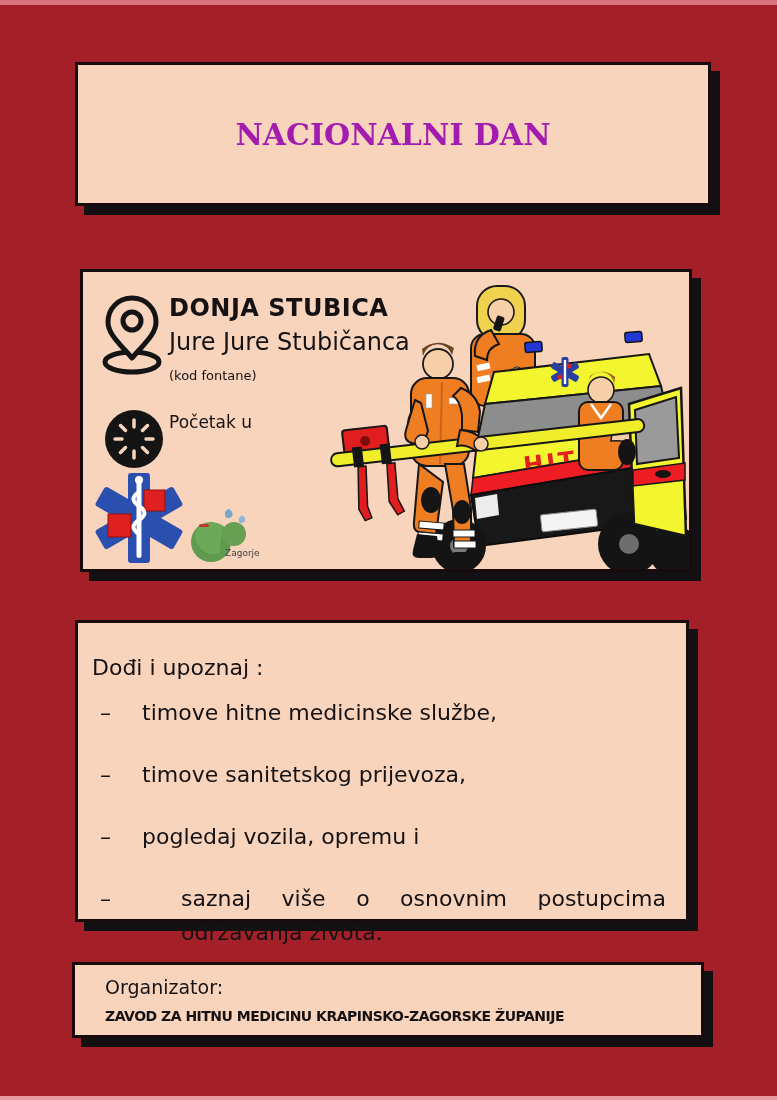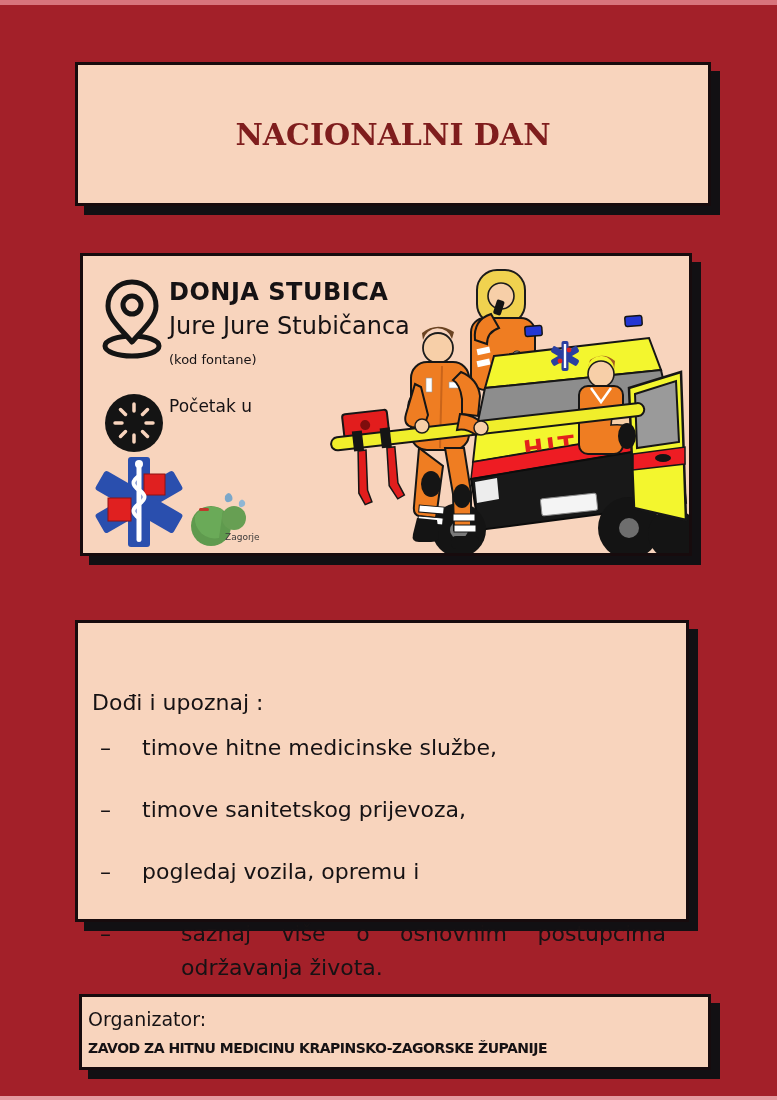--- a/index.html
+++ b/index.html
@@ -18,47 +18,47 @@
     border:3px solid #170b0d;
     box-shadow:9px 9px 0 0 #121013;
     box-sizing:border-box;
   }
 
   
   #title-box{left:75px;top:62px;width:636px;height:144px;
     display:flex;flex-direction:column;justify-content:center;align-items:center;text-align:center;}
   .title-line{
     font-family:"DejaVu Serif", "Liberation Serif", serif;
-    font-weight:bold;font-size:30px;line-height:45px;color:#7f1d1d;letter-spacing:0px;white-space:nowrap;}
-
-  
-  #info-box{left:80px;top:253px;width:612px;height:303px;overflow:hidden;}
+    font-weight:bold;font-size:30px;line-height:45px;color:#a21caf;letter-spacing:0px;white-space:nowrap;}
+
+  
+  #info-box{left:80px;top:269px;width:612px;height:303px;overflow:hidden;}
   #info-box .abs{position:absolute;}
   .loc-name{left:86px;top:22px;font-size:24px;font-weight:bold;letter-spacing:0.5px;white-space:nowrap;}
   .loc-detail{left:86px;top:56px;font-size:24px;white-space:nowrap;}
   .loc-note{left:86px;top:96px;font-size:13px;white-space:nowrap;}
   .time-label{left:86px;top:140px;font-size:17px;white-space:nowrap;}
   .time-value{left:86px;top:168px;font-size:26px;font-weight:bold;white-space:nowrap;}
   #pin-icon{left:16px;top:20px;}
   #clock-icon{left:20px;top:136px;}
   #star-logo{left:8px;top:196px;}
   #zagorje-logo{left:104px;top:226px;}
   #scene{left:246px;top:0;}
 
   
-  #invite-box{left:75px;top:620px;width:614px;height:302px;padding:64px 20px 0 14px;}
+  #invite-box{left:75px;top:620px;width:614px;height:302px;padding:29px 20px 0 14px;}
   .invite-heading{font-size:22px;line-height:32px;margin:0 0 12px 0;}
   ul.invite-list{list-style:none;margin:0;padding:0;}
   .invite-item{display:flex;font-size:22px;line-height:34px;margin-bottom:28px;}
   .invite-dash{width:42px;flex:none;padding-left:8px;}
   .invite-text{flex:1;}
   .invite-item.justified .invite-text{text-align:justify;margin-left:39px;}
 
   
-  #organizer-box{left:79px;top:962px;width:632px;height:76px;padding:8px 6px;margin-top:32px;}
+  #organizer-box{left:72px;top:962px;width:632px;height:76px;padding:8px 30px;}
   .org-label{font-size:19px;line-height:28px;}
   .org-name{font-size:14px;font-weight:bold;letter-spacing:-0.5px;line-height:30px;white-space:nowrap;}
 </style>
 </head>
 <body>
 
 <div id="strip-top" class="edge-strip"></div>
 <div id="strip-bottom" class="edge-strip"></div>
 
 <div id="title-box" class="panel">

